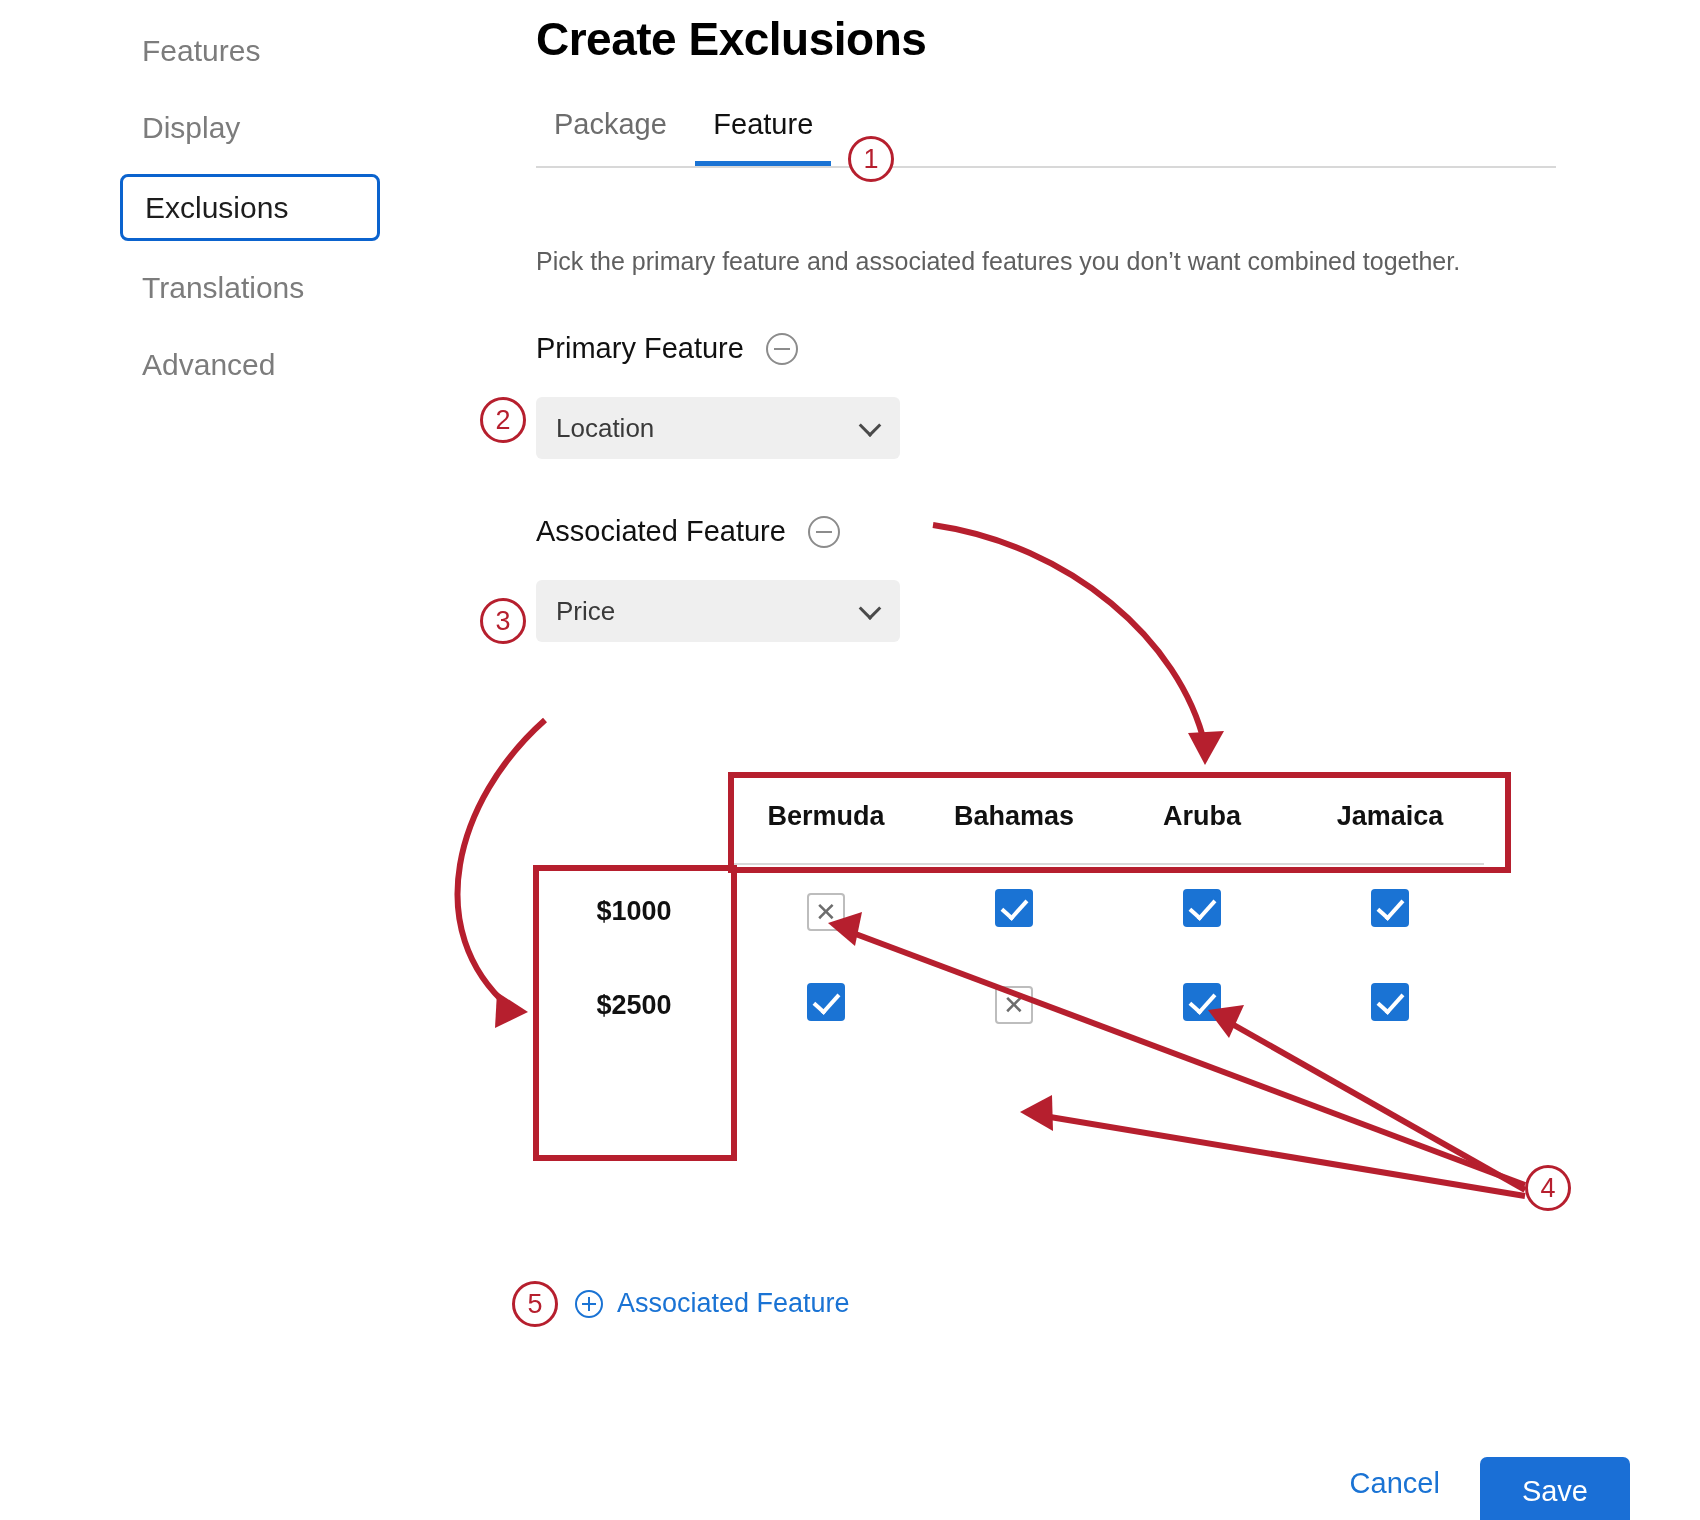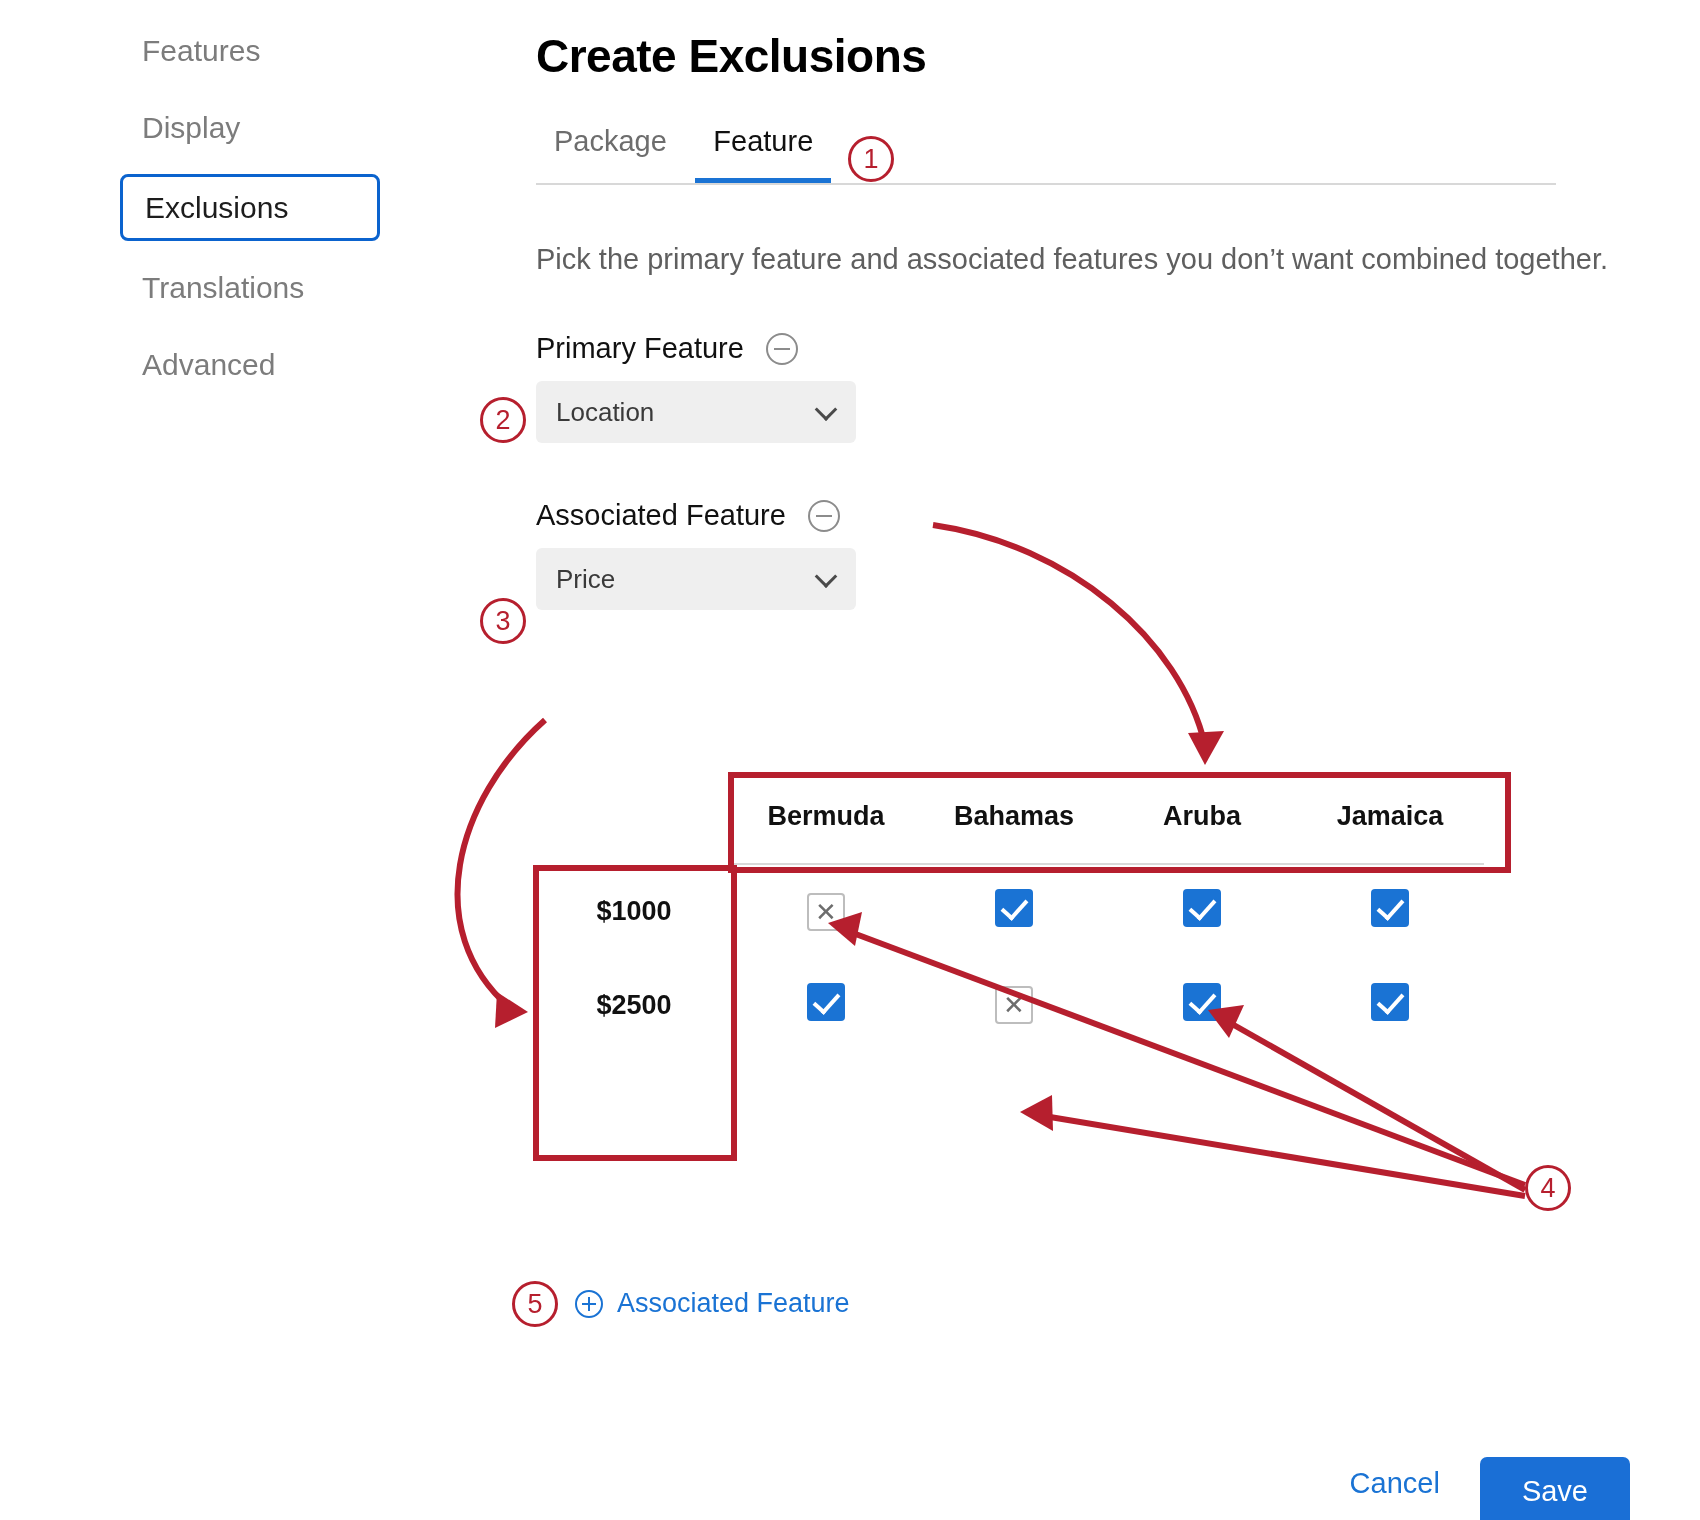--- a/index.html
+++ b/index.html
@@ -42,21 +42,21 @@
   .main {
     position: absolute;
     left: 536px;
     top: 0;
     width: 1100px;
   }
   .page-title {
     font-size: 46px;
     font-weight: bold;
     letter-spacing: -0.5px;
-    margin-top: 29px;
+    margin-top: 12px;
     margin-bottom: 36px;
     color: #000;
   }
 
   .tabs {
     position: relative;
     border-bottom: 2px solid #d8d8d8;
     width: 1020px;
     height: 66px;
   }
@@ -66,22 +66,22 @@
     color: #6d6d6d;
     padding: 6px 18px 20px 18px;
     margin-right: 6px;
   }
   .tab.active {
     color: #111;
     border-bottom: 5px solid #1a73d4;
   }
 
   .hint {
-    margin-top: 58px;
-    font-size: 29px;
+    margin-top: 79px;
+    font-size: 25px;
     color: #5f5f5f;
   }
 
   .section-label {
     display: flex;
     align-items: center;
     gap: 22px;
     font-size: 29px;
     color: #111;
     margin-top: 56px;
@@ -95,23 +95,23 @@
   }
   .collapse-icon:after {
     content: "";
     position: absolute;
     left: 6px; right: 6px; top: 13px;
     height: 2px;
     background: #8c8c8c;
   }
 
   .select-box {
-    margin-top: 16px;
+    margin-top: 32px;
     margin-left: 0;
-    width: 320px;
+    width: 364px;
     height: 62px;
     background: #efefef;
     border-radius: 6px;
     display: flex;
     align-items: center;
     padding: 0 20px;
     font-size: 26px;
     color: #3a3a3a;
     position: relative;
   }

